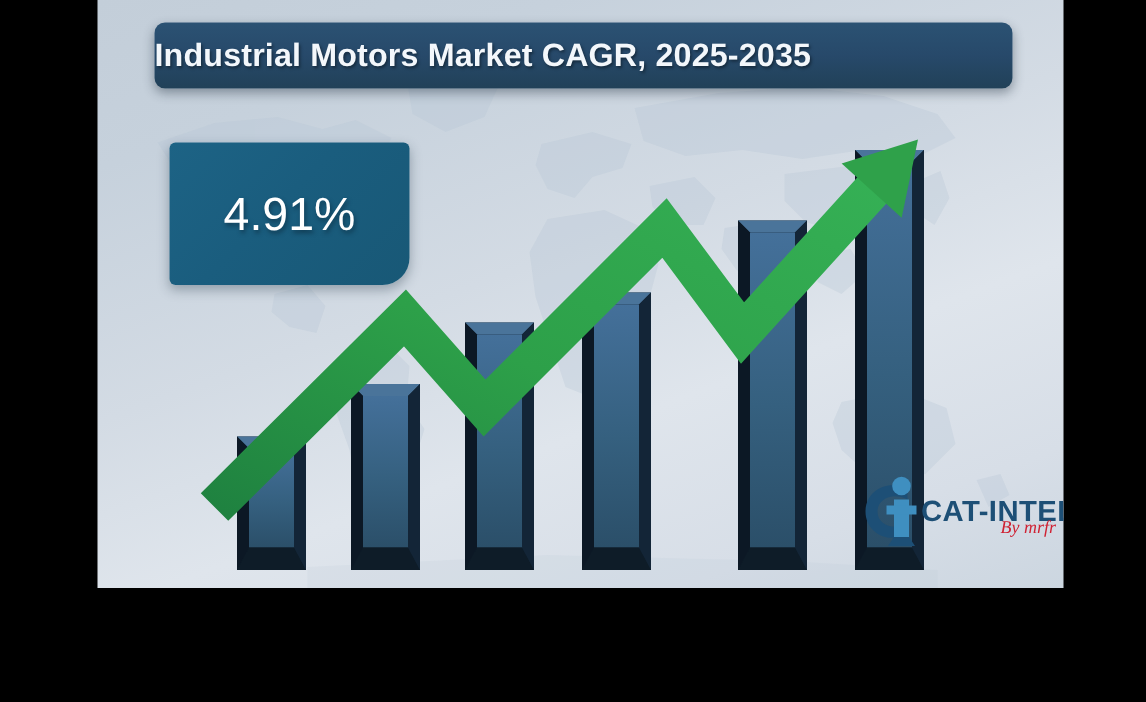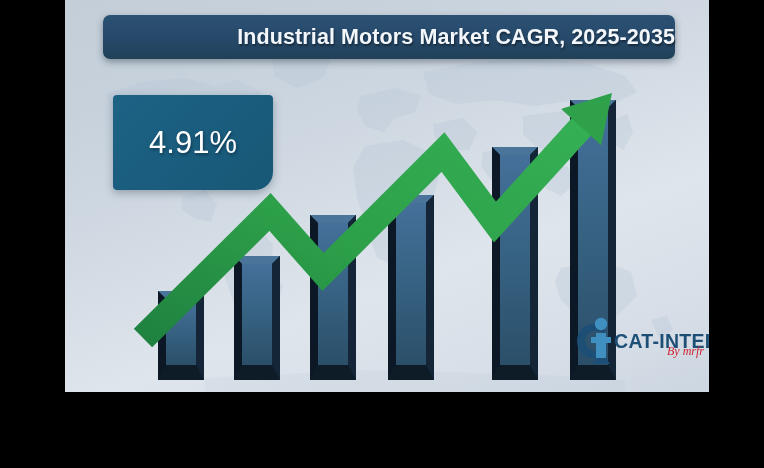--- a/index.html
+++ b/index.html
@@ -45,21 +45,21 @@
     position: absolute;
     left: 38px;
     top: 15px;
     width: 572px;
     height: 44px;
     border-radius: 7px;
     background: linear-gradient(180deg, #2b5273 0%, #27496a 50%, #214158 100%);
     box-shadow: 0 3px 7px rgba(30,45,60,0.42);
     display: flex;
     align-items: center;
-    justify-content: flex-end;
+    justify-content: flex-start;
   }
   #title-text {
     color: #f3f7fb;
     font-size: 21.5px;
     font-weight: bold;
     letter-spacing: 0.1px;
     white-space: nowrap;
     text-shadow: 1px 1.5px 2px rgba(10,20,30,0.55);
   }
 

